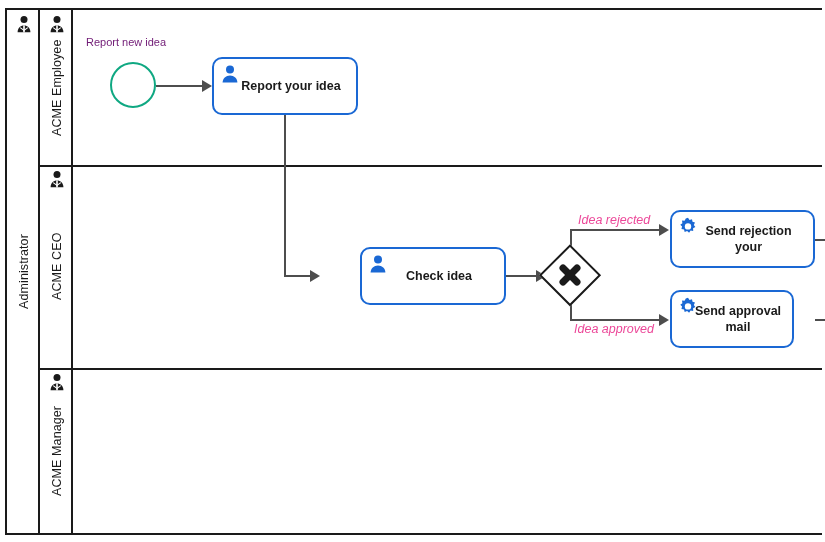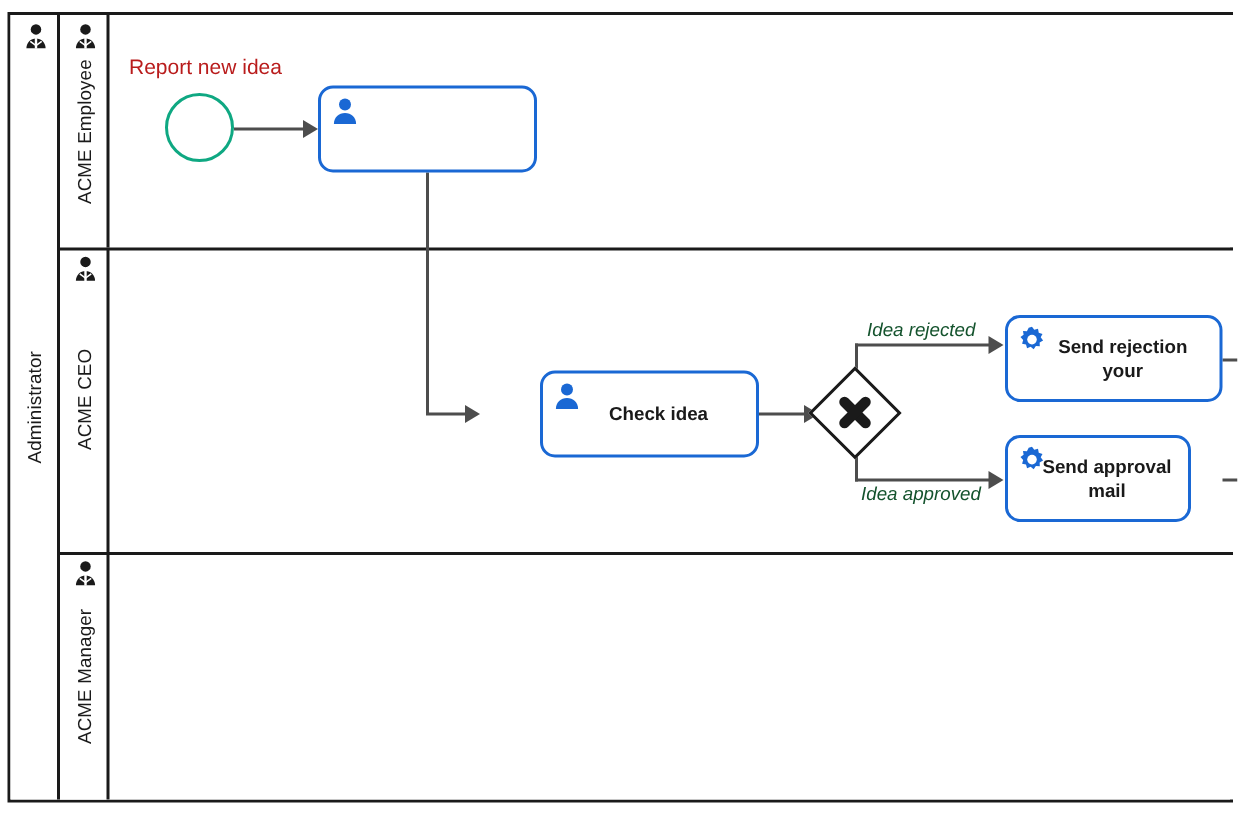--- a/index.html
+++ b/index.html
@@ -27,21 +27,21 @@
                border-right:2px solid #1a1a1a;box-sizing:border-box;background:#fff;}
   .lane-title{position:absolute;left:0;top:0;width:33px;height:100%;
               display:flex;align-items:center;justify-content:center;
               writing-mode:vertical-rl;transform:rotate(180deg);
               font-size:12.5px;color:#1a1a1a;letter-spacing:.1px;white-space:nowrap;}
   .lane-icon{position:absolute;left:9px;top:5px;width:16px;height:18px;}
 
   
   .start-event{position:absolute;border-radius:50%;box-sizing:border-box;
                border:2.5px solid #0FA882;background:#ffffff;}
-  .ev-label{position:absolute;font-size:14px;color:#b91c1c;white-space:nowrap;}
+  .ev-label{position:absolute;font-size:11px;color:#701a75;white-space:nowrap;}
 
   
   .task{position:absolute;box-sizing:border-box;background:#ffffff;
         border:2px solid #1a68d4;border-radius:10px;
         display:flex;align-items:center;justify-content:center;}
   .task-label{font-size:12.5px;font-weight:bold;color:#1a1a1a;text-align:center;
               line-height:1.28;padding:0 10px 0 22px;}
   .task-icon{position:absolute;left:6px;top:5px;width:20px;height:20px;}
 
   
@@ -52,21 +52,21 @@
   .gw-marker{position:absolute;left:0;top:0;width:100%;height:100%;}
 
   
   .flow{position:absolute;background:#4d4d4d;}
   .fh{height:2px;}
   .fv{width:2px;}
   .arrow{position:absolute;width:0;height:0;}
   .arrow-r{border-top:6px solid transparent;border-bottom:6px solid transparent;
            border-left:10px solid #4d4d4d;}
   .flow-label{position:absolute;font-size:12.5px;font-style:italic;
-              color:#14532d;white-space:nowrap;}
+              color:#ec4899;white-space:nowrap;}
 </style>
 </head>
 <body>
 
 <div id="canvas">
 
   <div class="pool">
 
     <div class="pool-header">
       <span class="pool-icon">
@@ -153,20 +153,21 @@
 
   <div class="start-event" style="left:110px;top:62px;width:46px;height:46px;"></div>
 
   <div class="task" style="left:212px;top:57px;width:146px;height:58px;">
     <span class="task-icon">
       <svg viewBox="0 0 20 20" width="20" height="20" aria-hidden="true">
         <circle cx="10" cy="5.6" r="4" fill="#1a68d4"></circle>
         <path d="M2.6 18.6c0-4.3 3.3-7.2 7.4-7.2s7.4 2.9 7.4 7.2z" fill="#1a68d4"></path>
       </svg>
     </span>
+    <span class="task-label">Report your idea</span>
   </div>
 
   <div class="task" style="left:320px;top:247px;width:146px;height:58px;margin-left:40px;">
     <span class="task-icon">
       <svg viewBox="0 0 20 20" width="20" height="20" aria-hidden="true">
         <circle cx="10" cy="5.6" r="4" fill="#1a68d4"></circle>
         <path d="M2.6 18.6c0-4.3 3.3-7.2 7.4-7.2s7.4 2.9 7.4 7.2z" fill="#1a68d4"></path>
       </svg>
     </span>
     <span class="task-label">Check idea</span>

